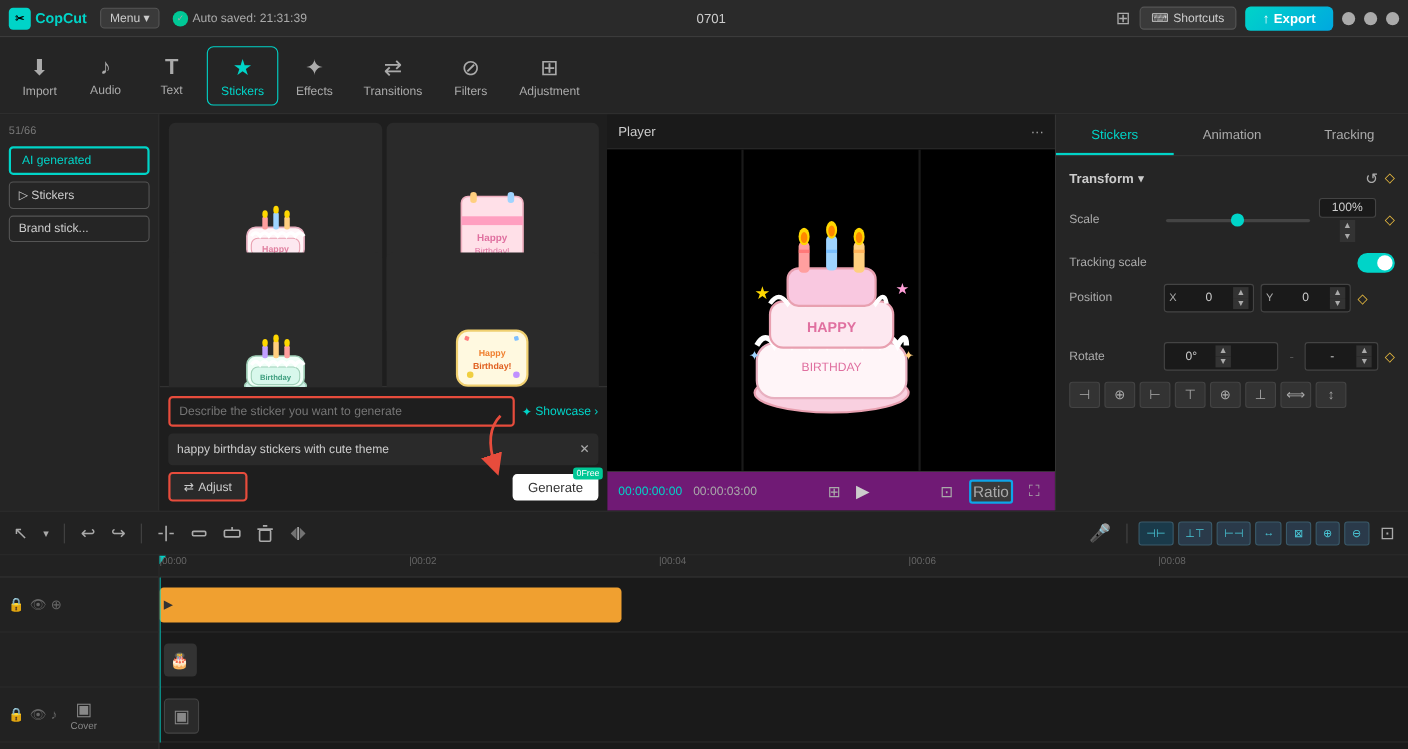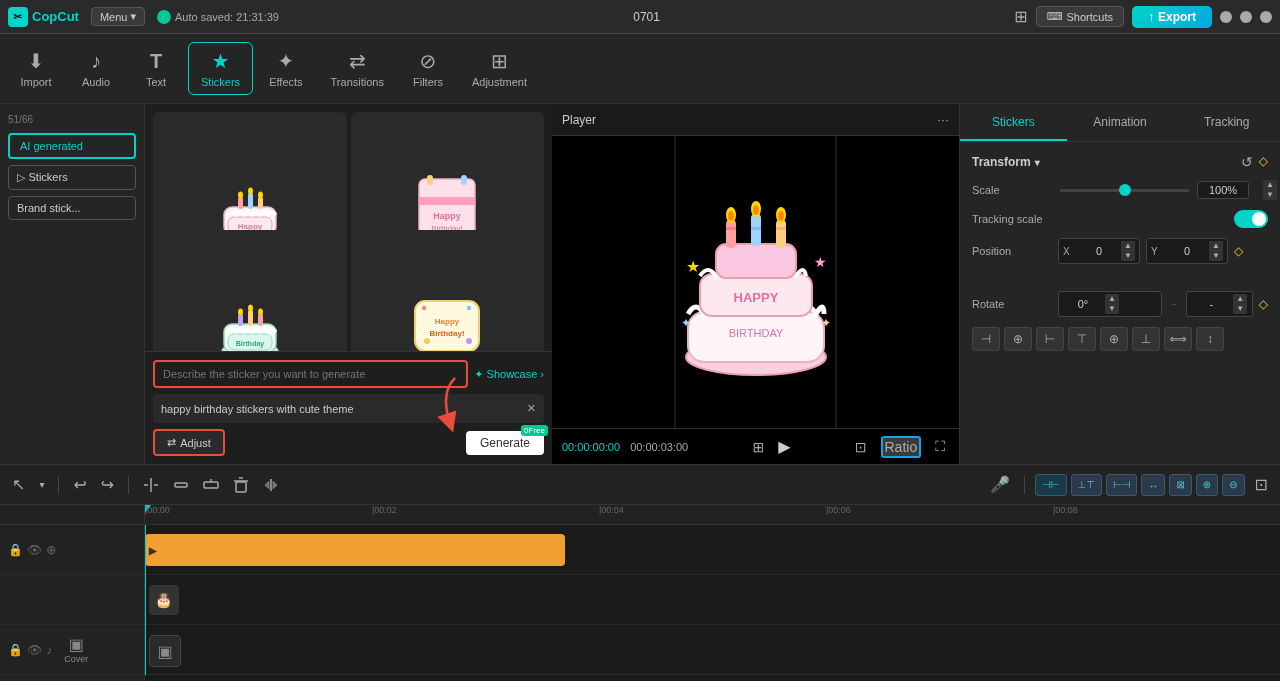--- a/index.html
+++ b/index.html
@@ -53,21 +53,21 @@
     .adjust-btn { background: #2a2a2a; border: 1.5px solid #e74c3c; border-radius: 4px; color: #ccc; padding: 5px 12px; cursor: pointer; font-size: 11px; display: flex; align-items: center; gap: 4px; }
     .generate-btn { background: #fff; border: none; border-radius: 4px; color: #333; padding: 5px 14px; cursor: pointer; font-size: 12px; font-weight: 500; position: relative; }
     .free-badge { position: absolute; top: -6px; right: -4px; background: #00c896; color: #fff; font-size: 8px; border-radius: 3px; padding: 1px 3px; }
 
     
     .player-area { flex: 1; background: #1a1a1a; display: flex; flex-direction: column; border-right: 1px solid #333; }
     .player-header { display: flex; align-items: center; justify-content: space-between; padding: 6px 10px; border-bottom: 1px solid #333; height: 32px; }
     .player-title { font-size: 12px; color: #ccc; }
     .player-dots { color: #aaa; cursor: pointer; }
     .player-canvas { flex: 1; background: #000; display: flex; align-items: center; justify-content: center; position: relative; }
-    .player-controls { display: flex; align-items: center; height: 36px; padding: 0 10px; gap: 10px; border-top: 1px solid #333; background: #000000; }
+    .player-controls { display: flex; align-items: center; height: 36px; padding: 0 10px; gap: 10px; border-top: 1px solid #333; background: #701a75; }
     .time-display { font-size: 11px; color: #00d4c8; }
     .time-total { font-size: 11px; color: #aaa; }
     .play-btn { color: #ccc; cursor: pointer; font-size: 16px; }
     .player-ctrl-spacer { flex: 1; }
     .player-ctrl-btn { color: #aaa; cursor: pointer; font-size: 14px; padding: 2px 4px; }
     .ratio-badge { background: #3a3a3a; border: 2px solid #0ea5e9; border-radius: 3px; color: #aaa; padding: 1px 2px; font-size: 14px; cursor: pointer; }
 
     
     .right-panel { width: 320px; background: #252525; display: flex; flex-direction: column; }
     .right-tabs { display: flex; border-bottom: 1px solid #333; height: 38px; }
@@ -77,21 +77,21 @@
     .section-header { display: flex; align-items: center; justify-content: space-between; margin-bottom: 10px; }
     .section-title { font-size: 12px; font-weight: 600; color: #ccc; display: flex; align-items: center; gap: 4px; }
     .section-icons { display: flex; gap: 6px; }
     .section-icon { color: #aaa; cursor: pointer; font-size: 14px; }
 
     .prop-row { display: flex; align-items: center; margin-bottom: 10px; gap: 8px; }
     .prop-label { font-size: 11px; color: #aaa; width: 80px; flex-shrink: 0; }
     .prop-slider-wrap { flex: 1; display: flex; align-items: center; gap: 6px; }
     .prop-slider { flex: 1; height: 3px; background: #444; border-radius: 2px; appearance: none; cursor: pointer; outline: none; }
     .prop-slider::-webkit-slider-thumb { appearance: none; width: 12px; height: 12px; background: #00d4c8; border-radius: 50%; }
-    .prop-value { display: flex; align-items: center; gap: 14px; }
+    .prop-value { display: flex; align-items: center; gap: 2px; flex-direction: column; }
     .prop-input { background: #1a1a1a; border: 1px solid #444; border-radius: 3px; color: #ccc; width: 52px; padding: 2px 4px; font-size: 11px; text-align: center; }
     .prop-spinner { display: flex; flex-direction: column; }
     .spin-btn { background: #333; border: none; color: #aaa; font-size: 8px; cursor: pointer; width: 14px; height: 10px; line-height: 1; display: flex; align-items: center; justify-content: center; }
 
     .toggle-row { display: flex; align-items: center; margin-bottom: 10px; }
     .toggle-label { font-size: 11px; color: #aaa; flex: 1; }
     .toggle { width: 34px; height: 18px; background: #00d4c8; border-radius: 9px; position: relative; cursor: pointer; }
     .toggle-thumb { width: 14px; height: 14px; background: #fff; border-radius: 50%; position: absolute; top: 2px; right: 2px; transition: right 0.2s; }
 
     .pos-row { display: flex; align-items: center; margin-bottom: 27px; gap: 6px; }

